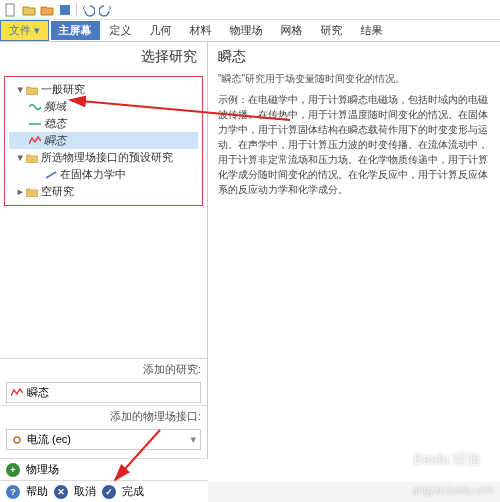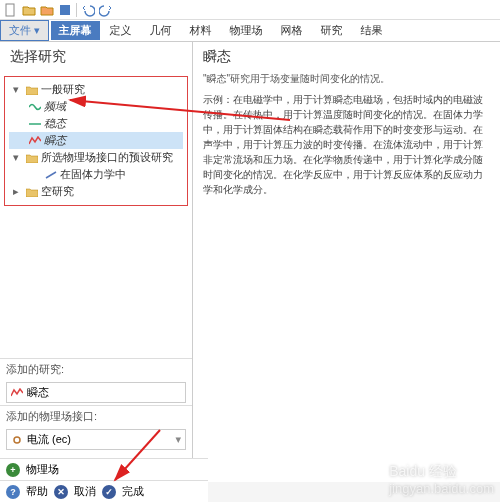--- a/index.html
+++ b/index.html
@@ -2,43 +2,43 @@
 <html><head>
 <meta charset="utf-8">
 <style>
 * { box-sizing: border-box; margin: 0; padding: 0; }
 body { font-family: "Microsoft YaHei", Arial, sans-serif; font-size: 11px; background: #f5f5f5; width: 500px; height: 502px; overflow: hidden; position: relative; }
 .toolbar { background: #fff; border-bottom: 1px solid #ddd; padding: 2px 4px; display: flex; gap: 4px; align-items: center; height: 20px; }
 .toolbar .icon { width: 14px; height: 14px; display: inline-block; }
 .menubar { background: #fff; border-bottom: 1px solid #ccc; padding: 2px 0; display: flex; gap: 2px; align-items: center; height: 22px; font-size: 11px; }
 .menubar .tab { padding: 2px 8px; color: #333; cursor: pointer; }
 .menubar .tab.active { background: #4a7bc0; color: #fff; font-weight: bold; }
-.menubar .tab.first { background: #e5e5e5; color: #4a7bc0; border: 1px solid #4a7bc0; }
+.menubar .tab.first { background: #fde047; color: #4a7bc0; border: 1px solid #4a7bc0; }
 .main { display: flex; height: calc(100% - 62px); }
-.left-panel { width: 193px; border-right: 1px solid #ccc; background: #fff; display: flex; flex-direction: column; }
+.left-panel { width: 208px; border-right: 1px solid #ccc; background: #fff; display: flex; flex-direction: column; text-align: right; }
 .panel-title { font-size: 14px; padding: 6px 10px; color: #333; }
 .tree-box { border: 1px solid #d44; margin: 4px; padding: 4px; height: 130px; overflow: auto; }
 .tree-item { padding: 1px 0 1px 4px; font-size: 11px; color: #333; display: flex; align-items: center; gap: 3px; white-space: nowrap; }
 .tree-item.child { padding-left: 20px; font-style: italic; }
 .tree-item.child2 { padding-left: 36px; }
 .tree-item.selected { background: #cde3f7; }
 .tree-toggle { width: 10px; color: #666; display: inline-block; }
 .mini-icon { width: 12px; height: 10px; display: inline-block; }
 .section-label { font-size: 11px; color: #555; padding: 3px 6px; border-top: 1px solid #ddd; }
 .dropdown { margin: 2px 6px; border: 1px solid #ccc; padding: 2px 4px; display: flex; align-items: center; gap: 4px; font-size: 11px; }
 .bottom-bar { position: absolute; left: 0; bottom: 0; width: 208px; background: #fff; border-top: 1px solid #ddd; }
 .bottom-bar .row { display: flex; align-items: center; gap: 6px; padding: 3px 6px; }
 .circle-btn { width: 14px; height: 14px; border-radius: 50%; display: inline-flex; align-items: center; justify-content: center; color: #fff; font-size: 9px; font-weight: bold; }
 .right-panel { flex: 1; background: #fff; padding: 6px 10px; font-size: 10px; color: #333; }
 .right-title { font-size: 14px; padding-bottom: 6px; }
 .right-desc { font-size: 10px; color: #555; margin-bottom: 6px; }
 .right-body { font-size: 10px; color: #444; line-height: 1.5; }
 .arrow-svg { position: absolute; pointer-events: none; }
 .watermark { position: absolute; right: 6px; bottom: 6px; font-size: 14px; color: rgba(255,255,255,0.75); text-shadow: 0 0 3px rgba(0,0,0,0.3); pointer-events:none; }
-.watermark .wm-sub { font-size: 13px; display:block; text-align:right; color: rgba(255,255,255,0.6); }
+.watermark .wm-sub { font-size: 10px; display:block; text-align:right; color: rgba(255,255,255,0.6); margin-top: 16px; }
 </style>
 </head>
 <body>
 
 <div class="toolbar">
   <span class="icon"><svg viewBox="0 0 14 14">
         <rect x="2" y="1" width="8" height="12" fill="#fff" stroke="#888"></rect>
       </svg></span>
   <span class="icon"><svg viewBox="0 0 14 14">
         <path d="M1 4h5l1 1h6v7H1z" fill="#e9c46a" stroke="#b8860b"></path>

